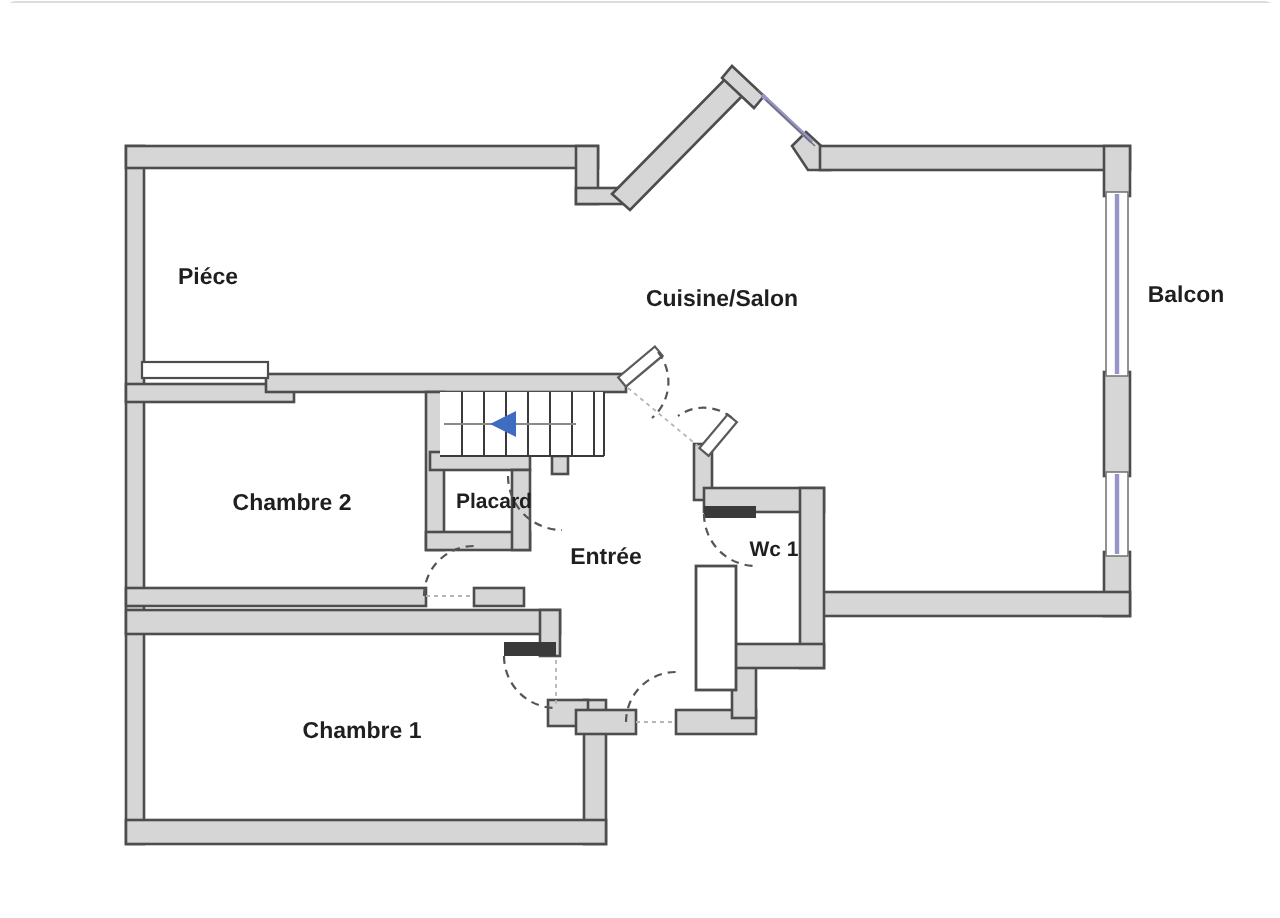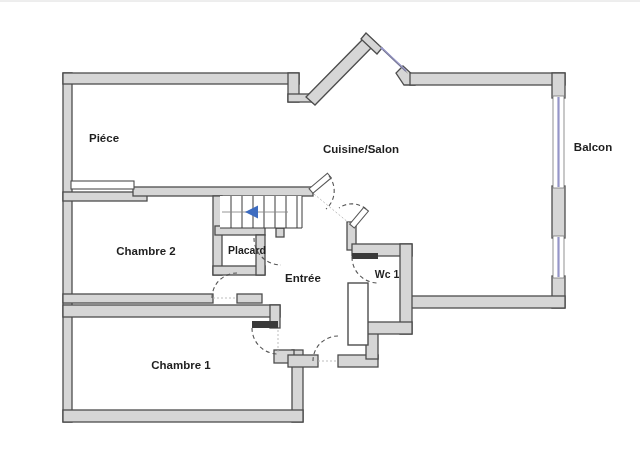--- a/index.html
+++ b/index.html
@@ -8,21 +8,21 @@
     --window:#9595c8;
     --window_edge:#777777;
     --door_arc:#555555;
     --stair_line:#3a3a3a;
     --stair_arrow:#3d6cc0;
     --label:#1f1f1f;
     --leaf:#3a3a3a;
     --page_bg:#ffffff;
   }
   html,body{margin:0;padding:0;background:var(--page_bg);}
-  .stage{position:relative;width:640px;height:459px;background:var(--page_bg);overflow:hidden;}
+  .stage{position:relative;width:640px;height:459px;background:var(--page_bg);overflow:hidden;border-radius:10px;}
   svg{display:block;}
   .wall{fill:var(--wall_fill);stroke:var(--wall_stroke);stroke-width:1.3;stroke-linejoin:miter;}
   .white-box{fill:#ffffff;stroke:var(--wall_stroke);stroke-width:1.4;}
   .pocket{fill:#ffffff;stroke:var(--wall_stroke);stroke-width:1.1;}
   .stair-bg{fill:#ffffff;stroke:none;}
   .stair-line{stroke:var(--stair_line);stroke-width:1;}
   .walk-line{stroke:#8a8a8a;stroke-width:0.9;}
   .door-arc{fill:none;stroke:var(--door_arc);stroke-width:1.1;stroke-dasharray:4 3;}
   .door-leaf-dark{fill:var(--leaf);stroke:none;}
   .door-leaf{fill:#ffffff;stroke:#5a5a5a;stroke-width:1.1;}

